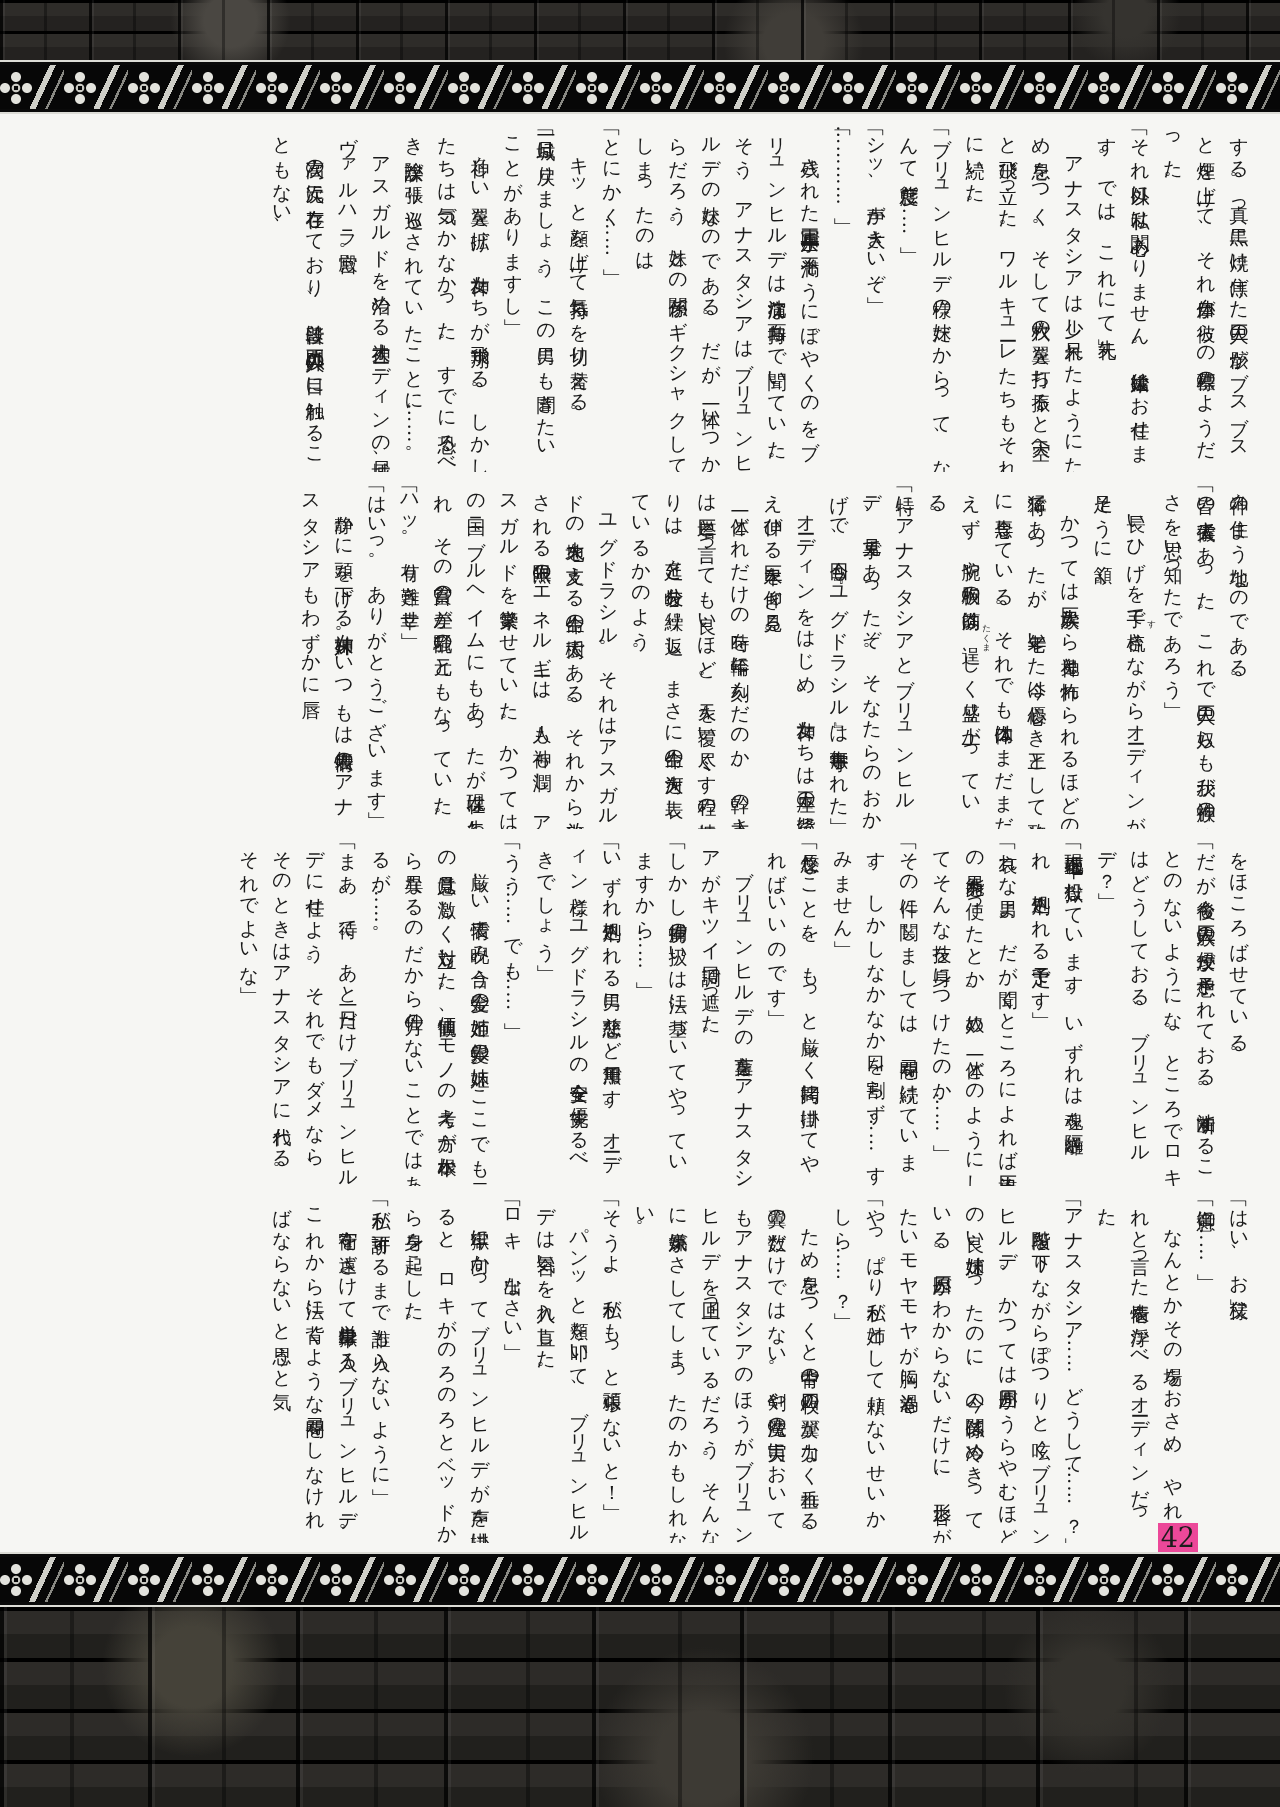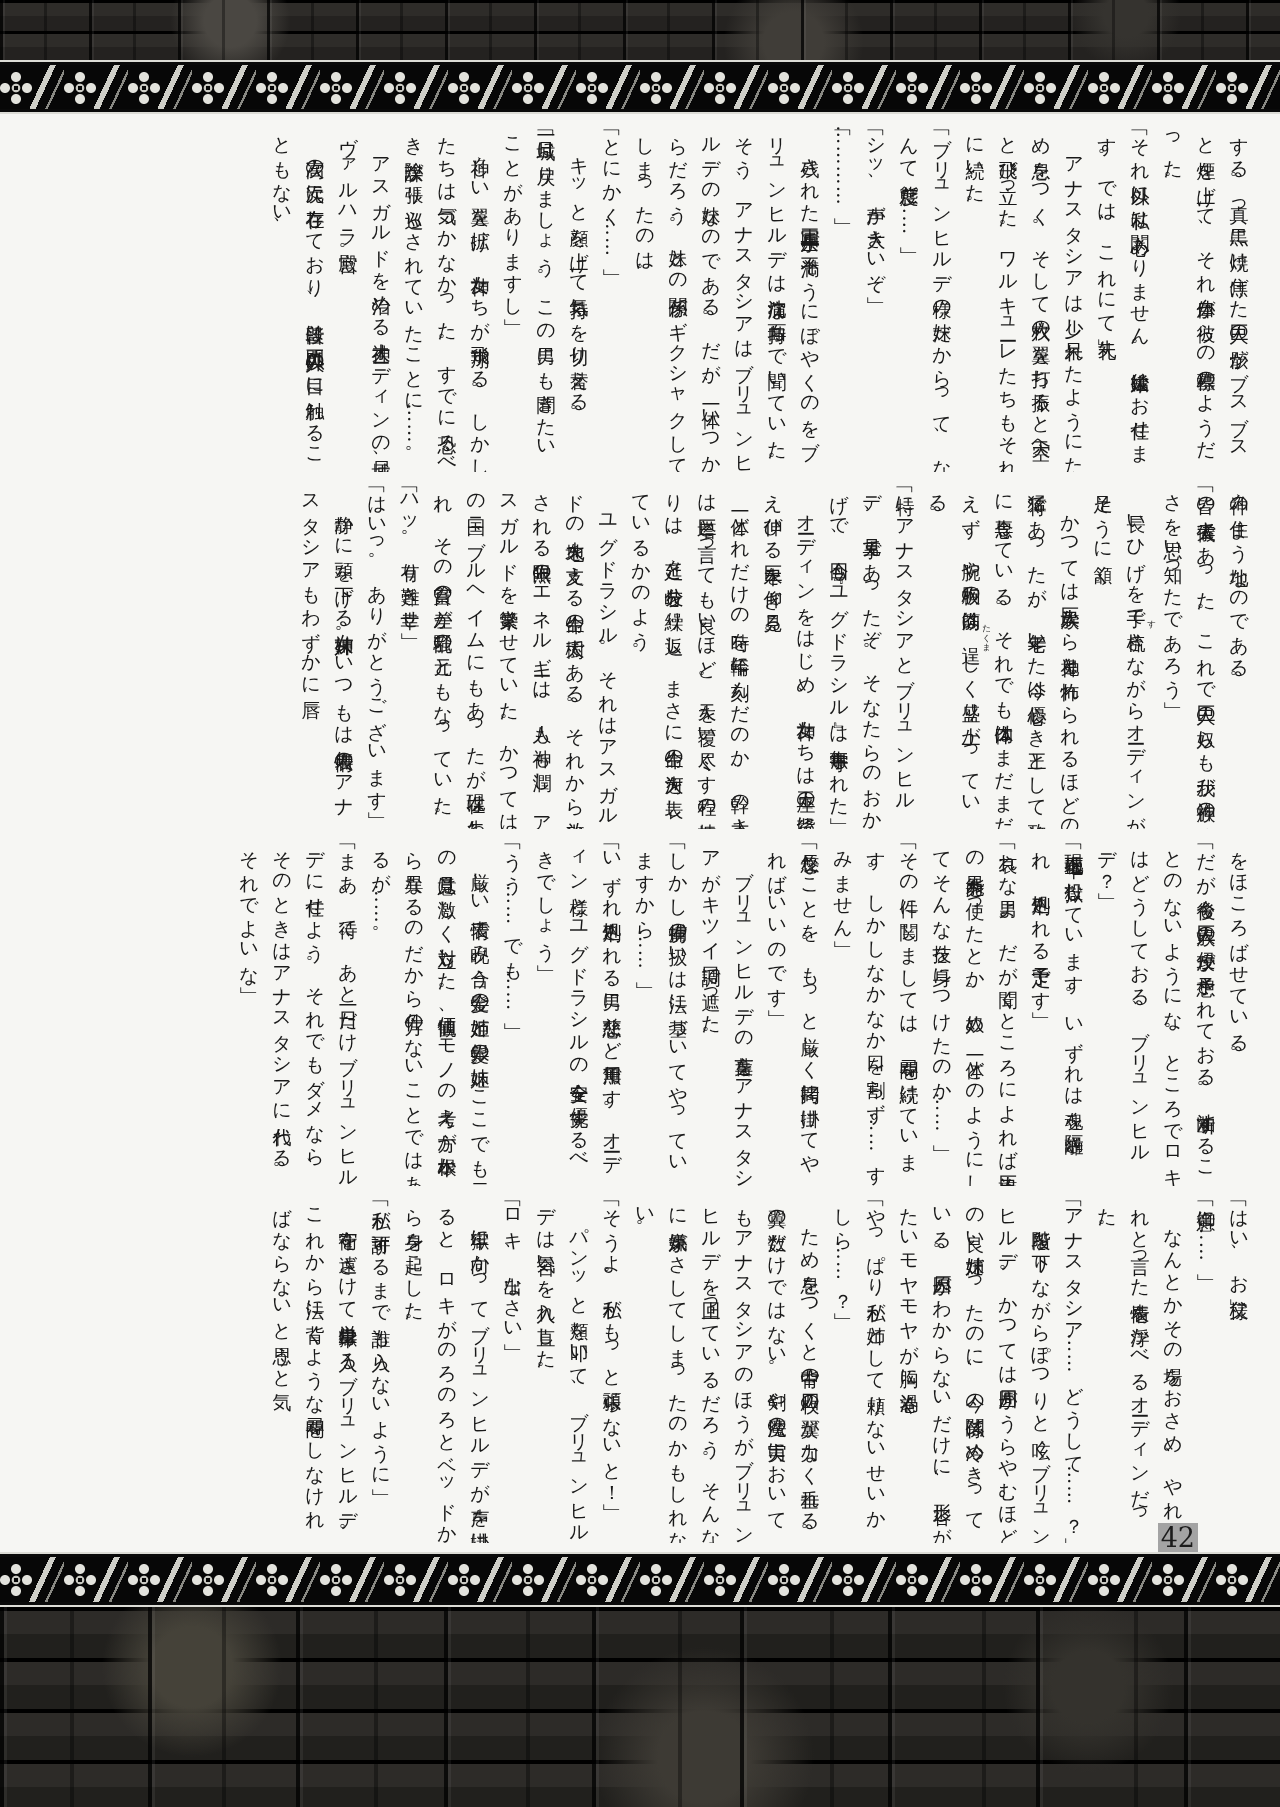--- a/index.html
+++ b/index.html
@@ -74,21 +74,21 @@
     text-align:start;
   }
   .band p{margin:0;padding:0;}
   ruby rt{font-size:8.5px;letter-spacing:0;color:#222;}
 
   .pagenum{
     position:absolute;
     right:82px;bottom:0px;
     font-size:27px;
     color:#1c1c1c;
-    background:#a3a3a3;
+    background:#ec4899;
     padding:0 3px;
     line-height:1.1;
   }
 </style>
 </head>
 <body>
 
 <div class="page">
   <div class="brick top"></div>
   <div class="ornament"></div>

